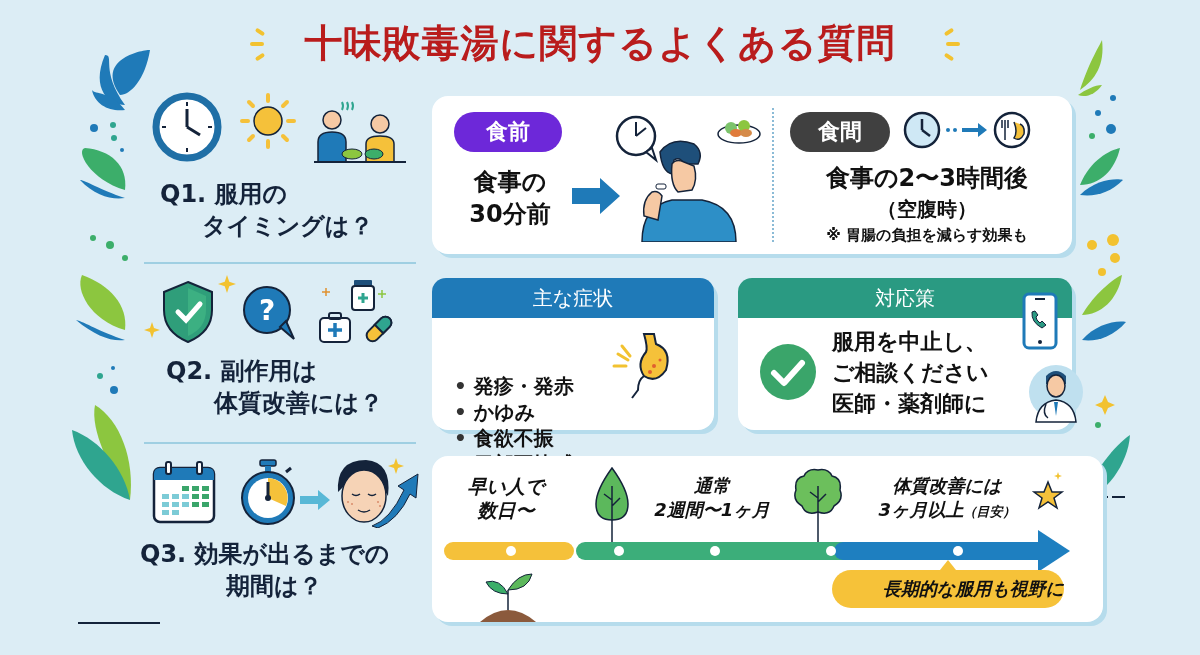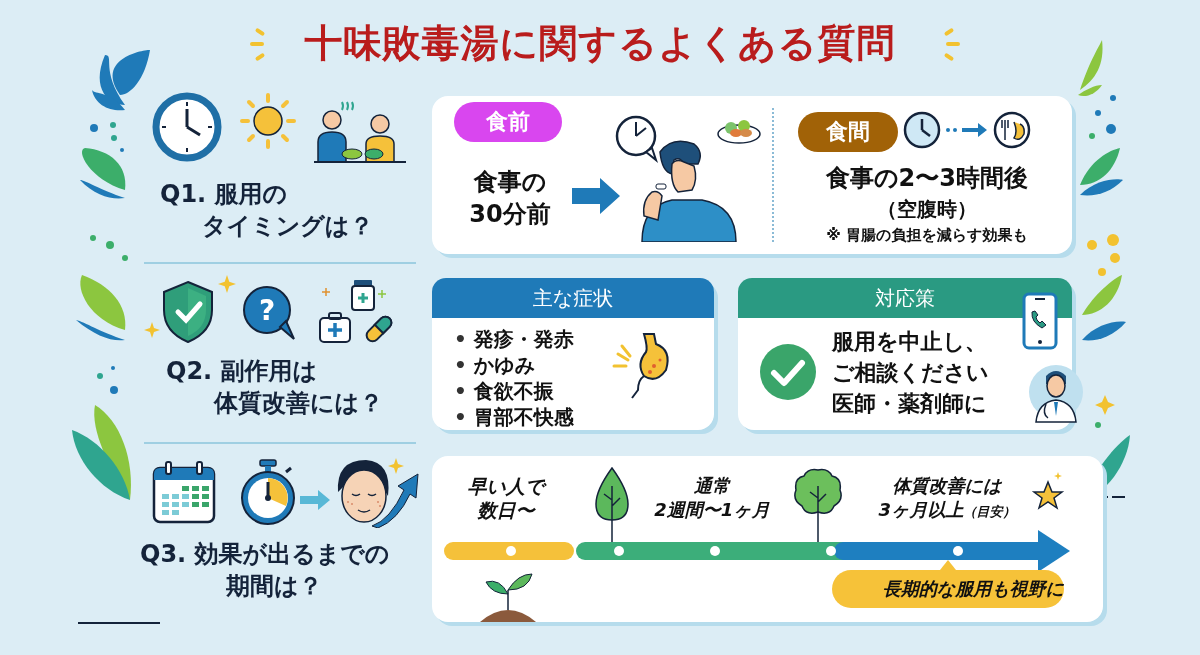--- a/index.html
+++ b/index.html
@@ -32,21 +32,21 @@
     position: absolute; color: #fff; font-weight: bold; font-size: 22px;
     border-radius: 22px; text-align: center; line-height: 40px;
   }
   .bigtext { position: absolute; font-weight: bold; color: #111; text-align: center; }
 
   .card-head {
     position: absolute; left: 0; top: 0; right: 0; height: 40px;
     border-radius: 14px 14px 0 0; color: #fff; font-weight: normal;
     font-size: 20px; text-align: center; line-height: 40px;
   }
-  .sym-list { position: absolute; list-style: none; font-size: 20px; font-weight: bold; line-height: 26px; color: #111; }
+  .sym-list { position: absolute; list-style: none; font-size: 20px; font-weight: bold; line-height: 26px; color: #111; margin-top: 47px; }
   .sym-list li::before { content: "• "; color: #333; }
 
   
   .seg { position: absolute; height: 18px; top: 0; }
   .dot { position: absolute; width: 10px; height: 10px; border-radius: 50%; background: #fff; top: 4px; }
   .tl-label { position: absolute; font-weight: bold; font-size: 18px; color: #111; text-align: center; line-height: 24px; }
   .bubble {
     position: absolute; height: 38px; border-radius: 19px; font-weight: bold;
     font-size: 18px; color: #111; text-align: center; line-height: 38px;
   }
@@ -153,21 +153,21 @@
     <ellipse cx="64" cy="56" rx="9" ry="5" fill="#3cae6a" stroke="#14233a" stroke-width="1"></ellipse>
     <line x1="4" y1="64" x2="96" y2="64" stroke="#14233a" stroke-width="2"></line>
   </svg>
   <div class="qtext" style="left:160px;top:178px;">
     <div>Q1. 服用の</div>
     <div style="padding-left:42px">タイミングは？</div>
   </div>
 
   <div class="card" style="left:432px;top:96px;width:640px;height:158px;">
 
-    <div class="pill" style="left:22px;top:6px;width:108px;background:#d946ef;">食前</div>
+    <div class="pill" style="left:22px;top:16px;width:108px;background:#6d28d9;">食前</div>
     <div class="bigtext" style="left:18px;top:70px;width:120px;font-size:24px;line-height:32px;">
       <div>食事の</div>
       <div>30分前</div>
     </div>
     <svg class="abs" style="left:140px;top:80px" width="50" height="40" viewBox="0 0 50 40">
       <path d="M0 12 H28 V2 L48 20 L28 38 V28 H0Z" fill="#1f7ab8"></path>
     </svg>
     <svg class="abs" style="left:182px;top:18px" width="48" height="50" viewBox="0 0 48 50">
       <circle cx="22" cy="22" r="19" fill="#fff" stroke="#14233a" stroke-width="2.5"></circle>
       <path d="M32 38 L42 46 L38 34Z" fill="#fff" stroke="#14233a" stroke-width="2"></path>
@@ -184,21 +184,21 @@
     <svg class="abs" style="left:284px;top:18px" width="46" height="30" viewBox="0 0 46 30">
       <ellipse cx="23" cy="20" rx="21" ry="9" fill="#fff" stroke="#14233a" stroke-width="1.5"></ellipse>
       <circle cx="15" cy="14" r="6" fill="#7cc36b"></circle>
       <circle cx="28" cy="12" r="6" fill="#8cc63f"></circle>
       <ellipse cx="20" cy="19" rx="6" ry="4" fill="#e07b3c"></ellipse>
       <ellipse cx="30" cy="19" rx="6" ry="4" fill="#d58b4a"></ellipse>
     </svg>
 
     <div class="abs" style="left:340px;top:12px;height:134px;border-left:2px dotted #8bbbd6;"></div>
 
-    <div class="pill" style="left:366px;top:16px;width:100px;background:#a16207;">食間</div>
+    <div class="pill" style="left:358px;top:16px;width:100px;background:#404040;">食間</div>
     <svg class="abs" style="left:470px;top:14px" width="40" height="40" viewBox="0 0 40 40">
       <circle cx="20" cy="20" r="17" fill="#cfe8f5" stroke="#14233a" stroke-width="2.5"></circle>
       <line x1="20" y1="20" x2="20" y2="9" stroke="#14233a" stroke-width="2.5"></line>
       <line x1="20" y1="20" x2="28" y2="26" stroke="#14233a" stroke-width="2.5"></line>
     </svg>
     <svg class="abs" style="left:512px;top:26px" width="44" height="16" viewBox="0 0 44 16">
       <circle cx="4" cy="8" r="2" fill="#1f7ab8"></circle>
         <circle cx="11" cy="8" r="2" fill="#1f7ab8"></circle>
       <path d="M18 6 H34 V1 L43 8 L34 15 V10 H18Z" fill="#1f7ab8"></path>
     </svg>

